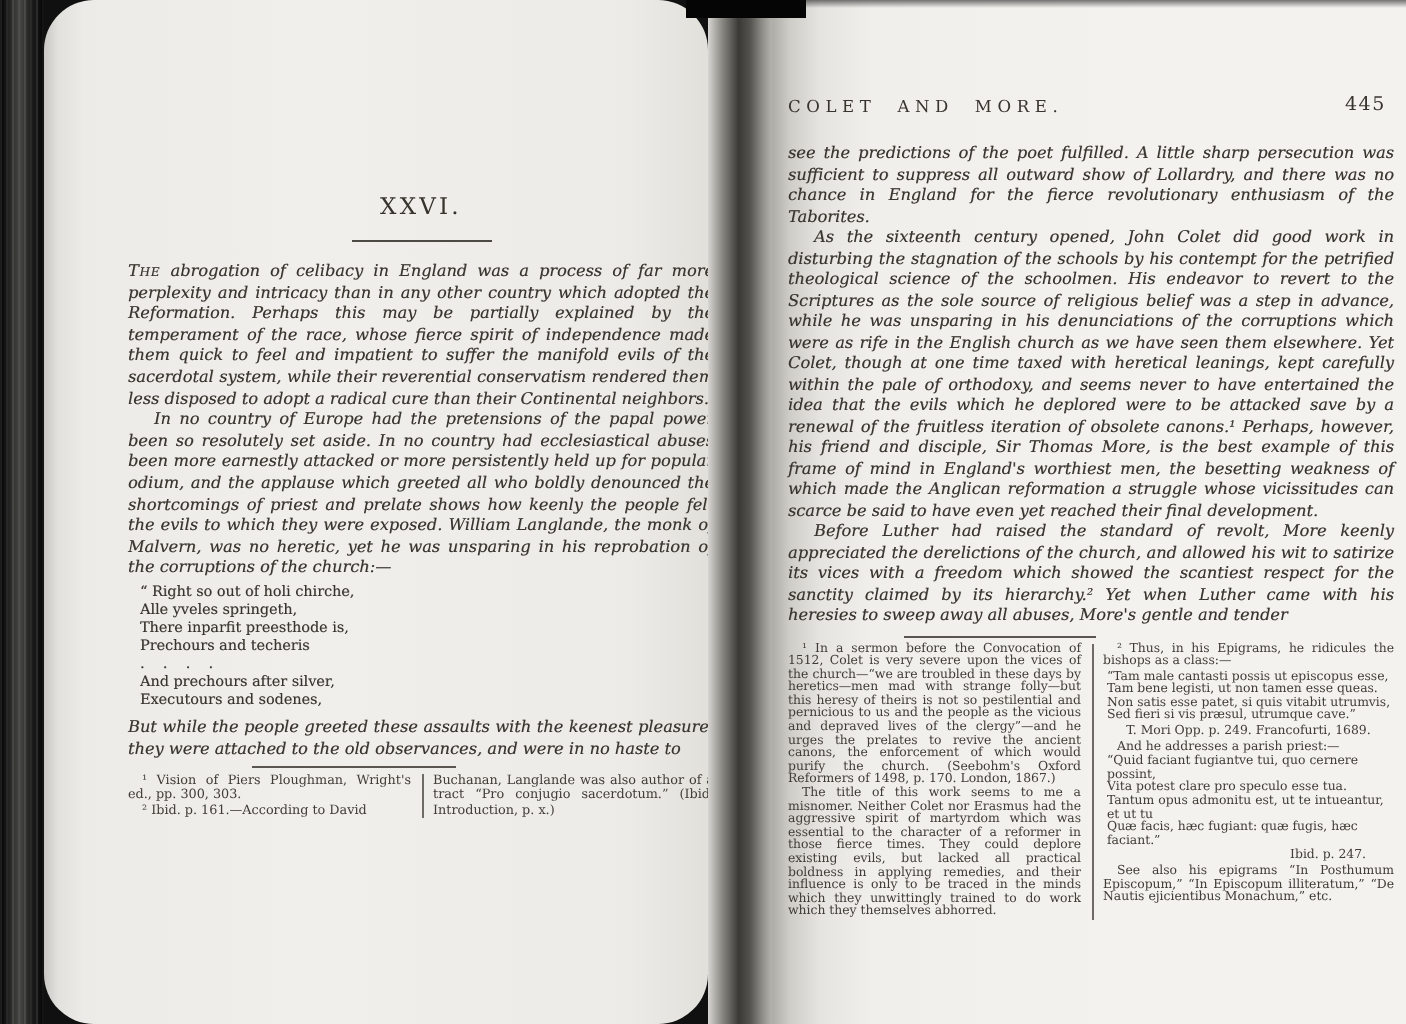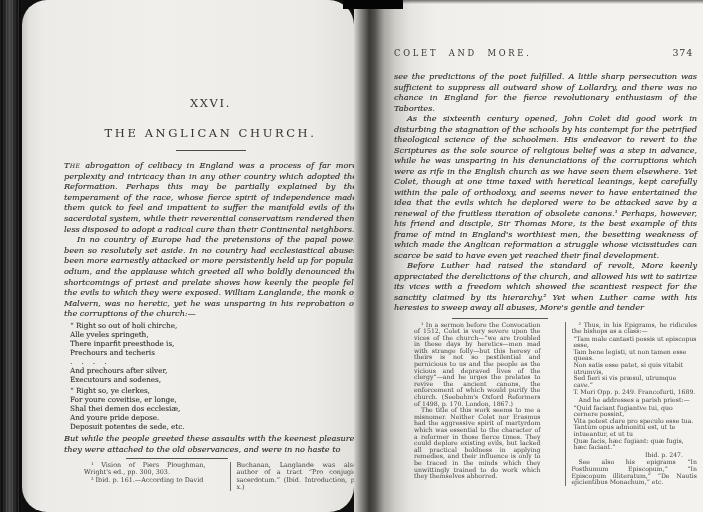--- a/index.html
+++ b/index.html
@@ -38,21 +38,21 @@
   .verse{display:flex;font-size:7.2px;line-height:9.0px;margin:2px 0 2px 6px;text-align:left;
          text-shadow:0.2px 0 0 rgba(55,51,45,0.4);}
   .vcol{white-space:pre-line;}
   .vcol-l{width:138px;flex:none;}
   .vcol-r{flex:1;}
 
   .fn-rule{width:102px;height:1px;background:#5a554e;margin:4px 0 3px 62px;}
   .footnotes{display:flex;font-size:6.4px;line-height:7.3px;text-align:justify;color:#403c36;}
   .footnotes p{margin:0;text-indent:7px;}
   .footnotes p.noindent{text-indent:0;}
-  .fncol{width:50%;box-sizing:border-box;padding-right:5px;margin-left:20px;}
+  .fncol{width:50%;box-sizing:border-box;padding-right:5px;}
   .fncol2{border-left:1px solid #6e6a64;padding-left:5px;padding-right:0;}
 
   
   .rp-content{position:absolute;left:8px;top:0;width:303px;}
   .running-header{margin-top:48px;position:relative;text-align:left;
                   font-size:8.3px;letter-spacing:2.8px;word-spacing:5px;}
   .page-number{position:absolute;right:4px;top:-1px;font-size:9.5px;letter-spacing:0.8px;word-spacing:0;}
   .rp-content .body{font-size:8.1px;line-height:10.5px;}
   .rp-body-first{margin-top:13px;}
   .rp-content .fn-rule{margin:5px 0 3px 58px;width:96px;}
@@ -65,44 +65,38 @@
 <body>
 
 <div class="canvas">
 
   <div class="edge-left"></div>
 
   <div class="page page-left">
     <div class="lp-content">
 
       <div class="chapter-number">XXVI.</div>
-      <div class="chapter-title">THE ANGLICAN CHURCH.</div>
       <div class="title-rule"></div>
 
       <p class="body"><span class="smallcaps">The</span> <span>abrogation of celibacy in England was a process of far more perplexity and intricacy than in any other country which adopted the Reformation. Perhaps this may be partially explained by the temperament of the race, whose fierce spirit of independence made them quick to feel and impatient to suffer the manifold evils of the sacerdotal system, while their reverential conservatism rendered them less disposed to adopt a radical cure than their Continental neighbors.</span></p>
 
       <p class="body indent">In no country of Europe had the pretensions of the papal power been so resolutely set aside. In no country had ecclesiastical abuses been more earnestly attacked or more persistently held up for popular odium, and the applause which greeted all who boldly denounced the shortcomings of priest and prelate shows how keenly the people felt the evils to which they were exposed. William Langlande, the monk of Malvern, was no heretic, yet he was unsparing in his reprobation of the corruptions of the church:—</p>
 
       <div class="verse">
         <div class="vcol vcol-l">“ Right so out of holi chirche,
 Alle yveles springeth,
 There inparfit preesthode is,
 Prechours and techeris
 .&nbsp;&nbsp;&nbsp;&nbsp;.&nbsp;&nbsp;&nbsp;&nbsp;.&nbsp;&nbsp;&nbsp;&nbsp;.
 And prechours after silver,
 Executours and sodenes,</div>
       </div>
 
 
       <div class="verse">
-        <div class="vcol vcol-l">“ Right so, ye clerkes,
-For youre coveitise, er longe,
-Shal thei demen dos ecclesiæ,
-And youre pride depose.
-Deposuit potentes de sede, etc.</div>
       </div>
 
       <p class="body">But while the people greeted these assaults with the keenest pleasure, they were attached to the old observances, and were in no haste to</p>
 
       <div class="fn-rule"></div>
       <div class="footnotes">
         <div class="fncol">
           <p>¹ Vision of Piers Ploughman, Wright's ed., pp. 300, 303.</p>
           <p>² Ibid. p. 161.—According to David</p>
         </div>
@@ -114,21 +108,21 @@
     </div>
   </div>
 
   <div class="spine"></div>
 
   <div class="page page-right">
     <div class="rp-content">
 
       <div class="running-header">
         <span>COLET AND MORE.</span>
-        <span class="page-number">374</span>
+        <span class="page-number">445</span>
       </div>
 
       <p class="body rp-body-first">see the predictions of the poet fulfilled. A little sharp persecution was sufficient to suppress all outward show of Lollardry, and there was no chance in England for the fierce revolutionary enthusiasm of the Taborites.</p>
       <p class="body indent">As the sixteenth century opened, John Colet did good work in disturbing the stagnation of the schools by his contempt for the petrified theological science of the schoolmen. His endeavor to revert to the Scriptures as the sole source of religious belief was a step in advance, while he was unsparing in his denunciations of the corruptions which were as rife in the English church as we have seen them elsewhere. Yet Colet, though at one time taxed with heretical leanings, kept carefully within the pale of orthodoxy, and seems never to have entertained the idea that the evils which he deplored were to be attacked save by a renewal of the fruitless iteration of obsolete canons.¹ Perhaps, however, his friend and disciple, Sir Thomas More, is the best example of this frame of mind in England's worthiest men, the besetting weakness of which made the Anglican reformation a struggle whose vicissitudes can scarce be said to have even yet reached their final development.</p>
       <p class="body indent">Before Luther had raised the standard of revolt, More keenly appreciated the derelictions of the church, and allowed his wit to satirize its vices with a freedom which showed the scantiest respect for the sanctity claimed by its hierarchy.² Yet when Luther came with his heresies to sweep away all abuses, More's gentle and tender</p>
 
       <div class="fn-rule"></div>
       <div class="footnotes">
         <div class="fncol">
           <p>¹ In a sermon before the Convocation of 1512, Colet is very severe upon the vices of the church—“we are troubled in these days by heretics—men mad with strange folly—but this heresy of theirs is not so pestilential and pernicious to us and the people as the vicious and depraved lives of the clergy”—and he urges the prelates to revive the ancient canons, the enforcement of which would purify the church. (Seebohm's Oxford Reformers of 1498, p. 170. London, 1867.)</p>

